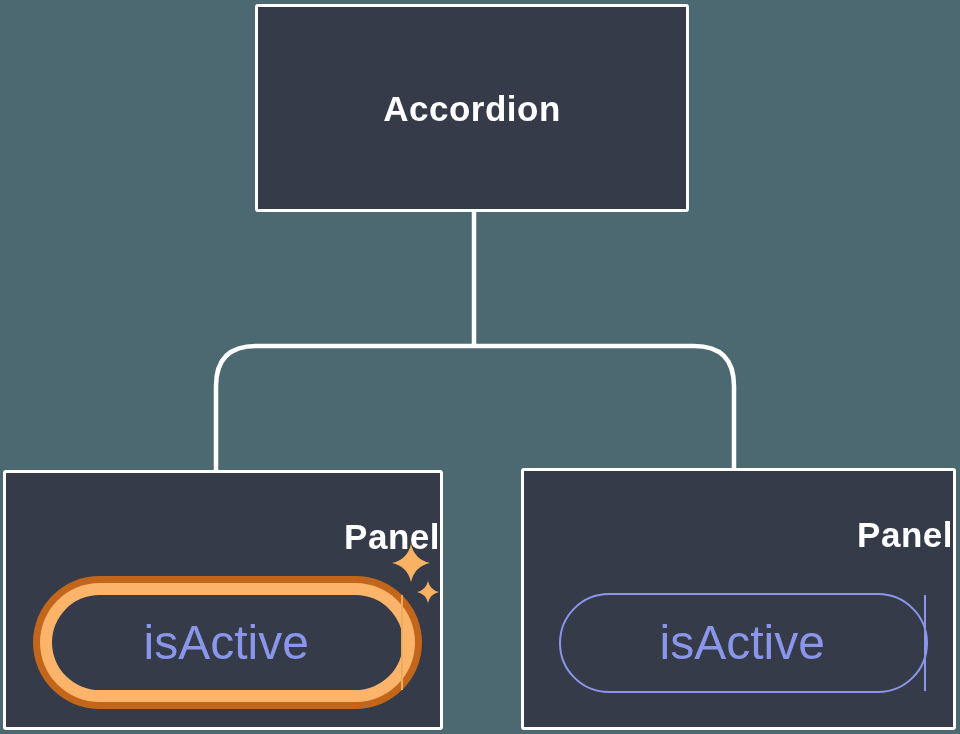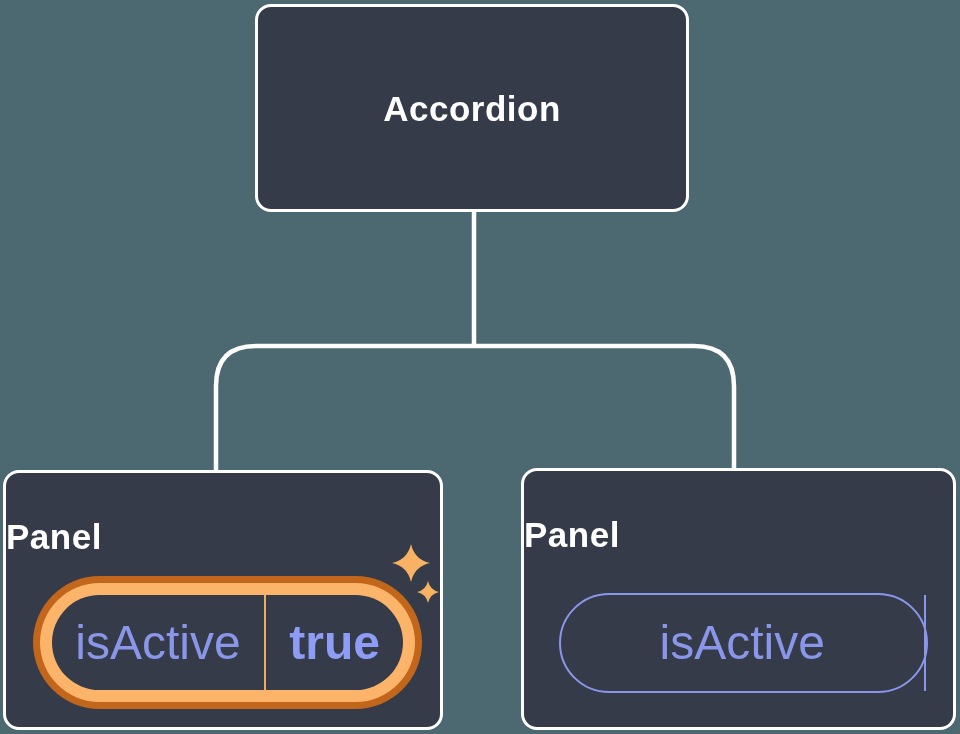--- a/index.html
+++ b/index.html
@@ -21,41 +21,41 @@
     fill: none;
     stroke: var(--connector, #FFFFFF);
     stroke-width: 4.5;
     stroke-linecap: butt;
   }
   .node {
     position: absolute;
     box-sizing: border-box;
     background: var(--node-fill, #353B48);
     border: 3.5px solid var(--node-border, #FFFFFF);
-    border-radius: 16px;
+    border-radius: 3px;
   }
   .root-node {
     left: 255px; top: 4px;
     width: 434px; height: 208px;
     display: flex; align-items: center; justify-content: center;
   }
   .node-title {
     color: var(--title-text, #FFFFFF);
     font-size: 35px;
     font-weight: 600;
     letter-spacing: 0.5px;
     line-height: 1;
   }
   .panel-node-left  { left: 3px;   top: 470px; width: 440px; height: 260px; }
   .panel-node-right { left: 521px; top: 468px; width: 435px; height: 262px; }
   .panel-node-left .node-title,
   .panel-node-right .node-title {
     position: absolute;
     top: 46px; left: 0; right: 0;
-    text-align: left;
+    text-align: right;
   }
   
   .pill-ring {
     position: absolute;
     left: 34px; top: 110px;
     width: 375px; height: 119px;
     box-sizing: border-box;
     background: var(--highlight-ring-inner, #FCB46A);
     border-radius: 999px;
     box-shadow: 0 0 0 7px var(--highlight-ring-outer, #C2661C);
@@ -122,23 +122,20 @@
 
   <div class="node panel-node-left">
     <div class="node-title">Panel</div>
 
     <div class="pill-ring">
       <div class="pill pill-active">
         <div class="pill-cell cell-name-active">
           <span class="prop-name">isActive</span>
         </div>
         <div class="pill-sep sep-orange"></div>
-        <div class="pill-cell cell-value-active">
-          <span class="prop-value value-active">true</span>
-        </div>
       </div>
     </div>
 
     <svg class="sparkles" viewBox="0 0 70 75" aria-hidden="true">
       <path class="sparkle" d="M30 13 Q33.5 28.5 49 32 Q33.5 35.5 30 51 Q26.5 35.5 11 32 Q26.5 28.5 30 13 Z"></path>
       <path class="sparkle" d="M47 50 Q49 59 58 61 Q49 63 47 72 Q45 63 36 61 Q45 59 47 50 Z"></path>
     </svg>
   </div>
 
   <div class="node panel-node-right">

